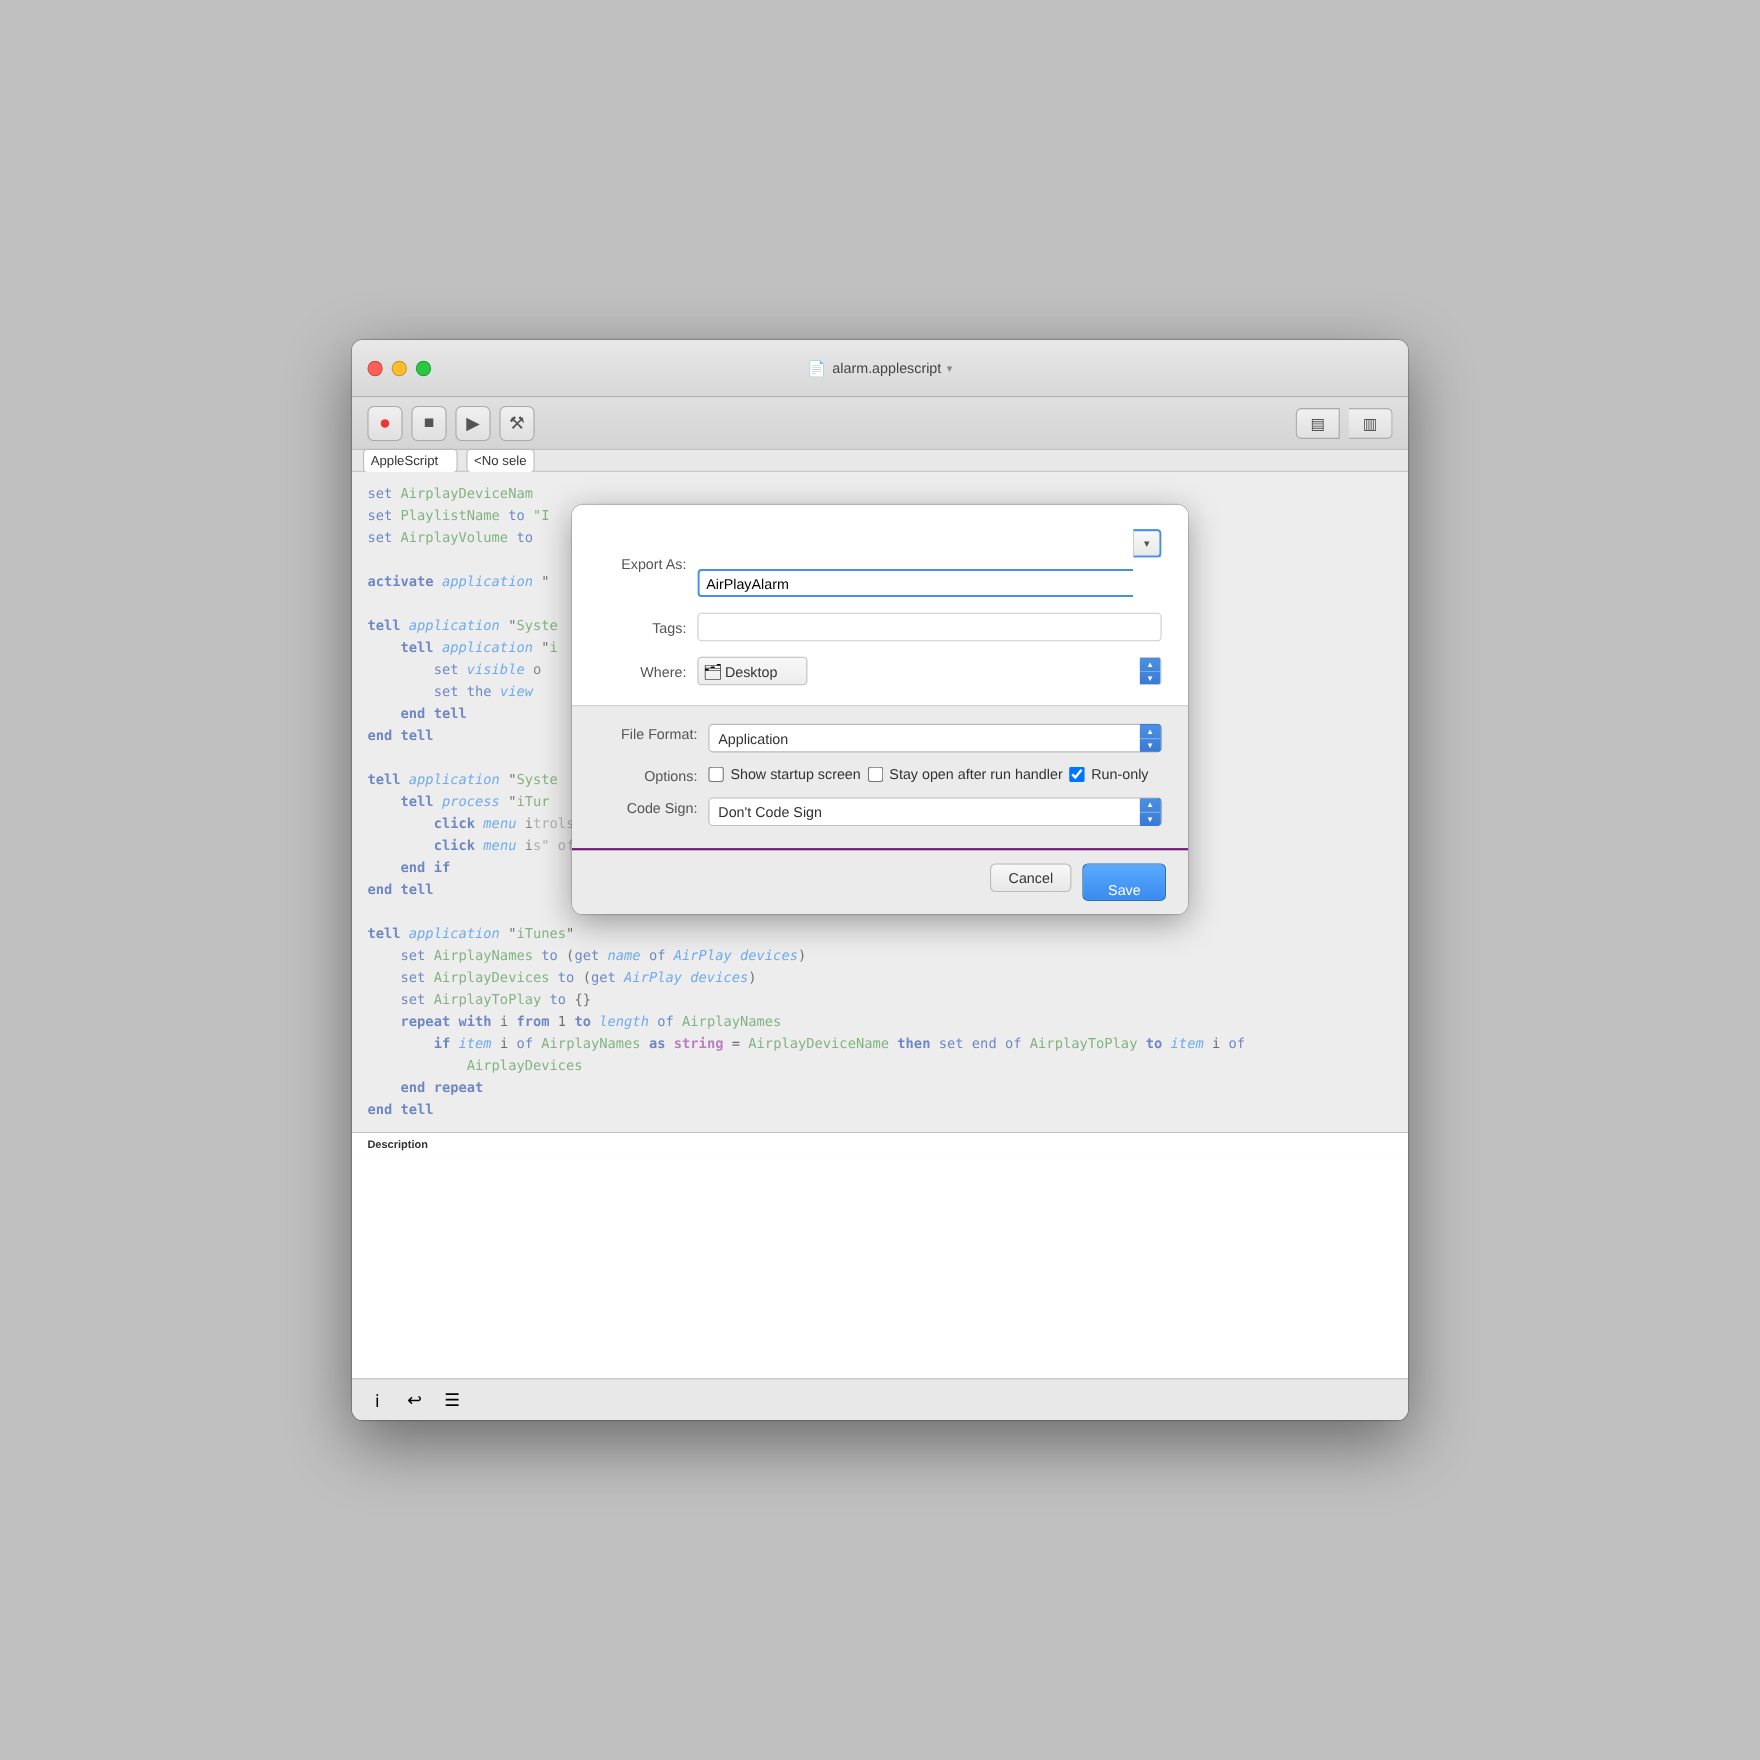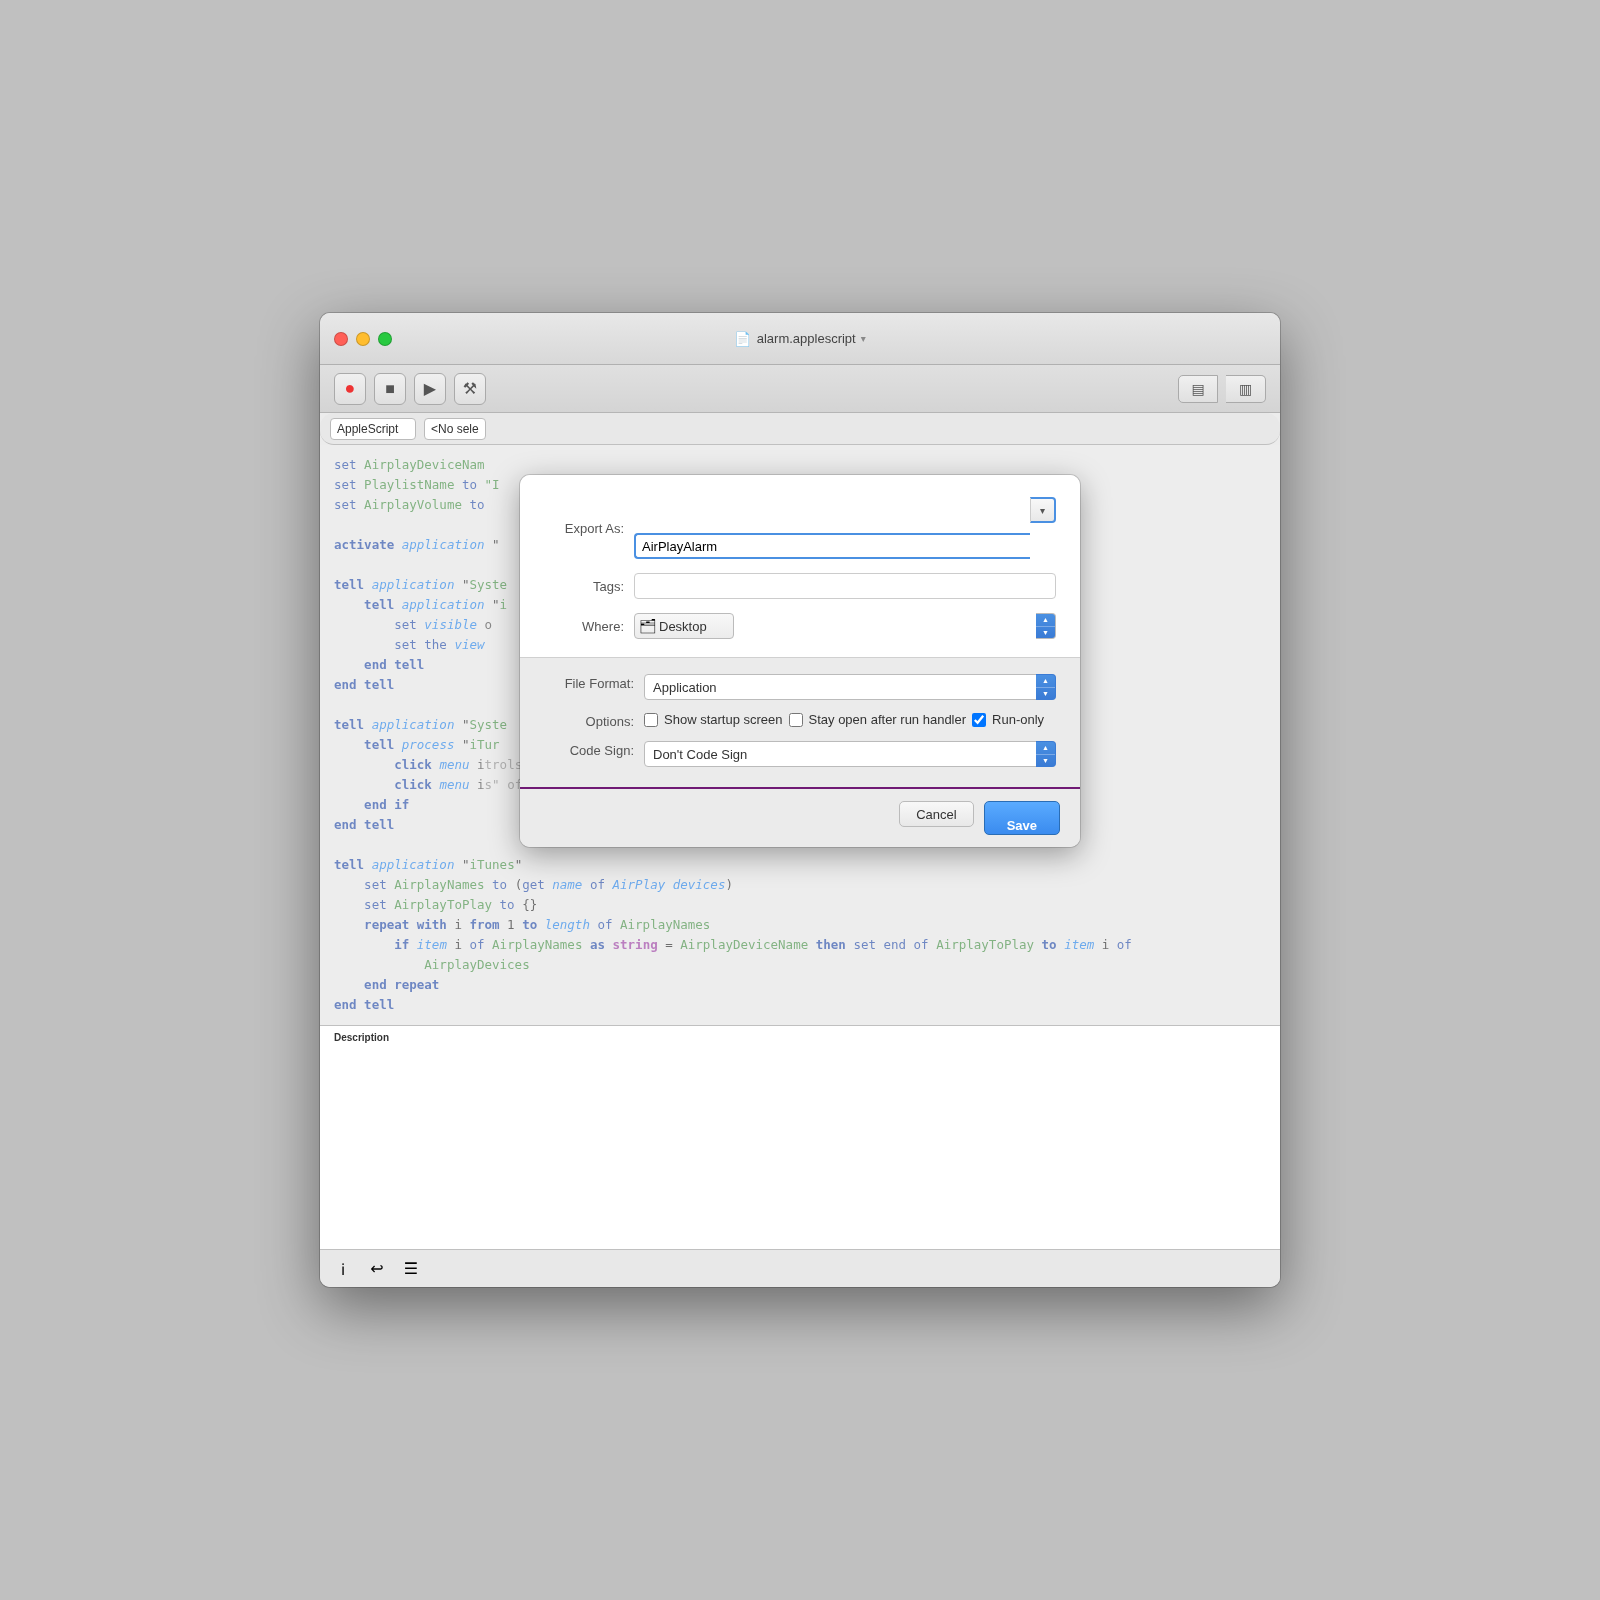--- a/index.html
+++ b/index.html
@@ -103,26 +103,25 @@
       font-size: 14px;
       color: #555;
     }
     .view-btn:first-child { border-radius: 5px 0 0 5px; }
     .view-btn:last-child  { border-radius: 0 5px 5px 0; border-left: none; }
 
     
     .sec-toolbar {
       background: #e8e8e8;
       border-bottom: 1px solid #c0c0c0;
-      height: 32px;
+      height: 20px;
       display: flex;
       align-items: center;
       padding: 0 10px;
       gap: 8px;
-      border-radius: 14px;
     }
     .lang-select {
       height: 22px;
       font-size: 12px;
       border: 1px solid #bbb;
       border-radius: 4px;
       background: white;
       padding: 0 16px 0 6px;
       appearance: none;
       -webkit-appearance: none;
@@ -428,21 +427,21 @@
       cursor: pointer;
       color: #333;
     }
     .btn-save {
       height: 26px;
       padding: 16px 22px;
       border: 1px solid #2a6db5;
       border-radius: 5px;
       background: linear-gradient(180deg, #5aabff, #3a8bef);
       font-size: 13px;
-      font-weight: 700;
+      font-weight: 400;
       cursor: pointer;
       color: white;
     }
 
     
     .description-area {
       background: white;
       border-top: 1px solid #c0c0c0;
       padding: 6px 14px;
       font-size: 10px;
@@ -528,20 +527,21 @@
       <div class="code-line">&nbsp;</div>
       <div class="code-line"><span class="kw">tell</span> <span class="italic-blue">application</span> "<span class="str">Syste</span></div>
       <div class="code-line">    <span class="kw">tell</span> <span class="italic-blue">process</span> "<span class="str">iTur</span></div>
       <div class="code-line">        <span class="kw">click</span> <span class="italic-blue">menu</span> <span class="plain">i</span><span style="color:#888">trols" of <span class="italic-blue">menu bar</span> 1</span></div>
       <div class="code-line">        <span class="kw">click</span> <span class="italic-blue">menu</span> <span class="plain">i</span><span style="color:#888">s" of <span class="italic-blue">menu bar</span> 1</span></div>
       <div class="code-line">    <span class="kw">end if</span></div>
       <div class="code-line"><span class="kw">end tell</span></div>
       <div class="code-line">&nbsp;</div>
       <div class="code-line"><span class="kw">tell</span> <span class="italic-blue">application</span> "<span class="str">iTunes</span>"</div>
       <div class="code-line">    <span class="kw2">set</span> <span class="var-green">AirplayNames</span> <span class="kw2">to</span> (<span class="kw2">get</span> <span class="var-blue">name</span> <span class="kw2">of</span> <span class="italic-blue">AirPlay devices</span>)</div>
+      <div class="code-line">    <span class="kw2">set</span> <span class="var-green">AirplayDevices</span> <span class="kw2">to</span> (<span class="kw2">get</span> <span class="italic-blue">AirPlay devices</span>)</div>
       <div class="code-line">    <span class="kw2">set</span> <span class="var-green">AirplayToPlay</span> <span class="kw2">to</span> {}</div>
       <div class="code-line">    <span class="kw">repeat with</span> i <span class="kw">from</span> 1 <span class="kw">to</span> <span class="var-blue">length</span> <span class="kw2">of</span> <span class="var-green">AirplayNames</span></div>
       <div class="code-line">        <span class="kw">if</span> <span class="italic-blue">item</span> i <span class="kw2">of</span> <span class="var-green">AirplayNames</span> <span class="kw">as</span> <span class="kw-purple">string</span> = <span class="var-green">AirplayDeviceName</span> <span class="kw">then</span> <span class="kw2">set</span> <span class="kw2">end</span> <span class="kw2">of</span> <span class="var-green">AirplayToPlay</span> <span class="kw">to</span> <span class="italic-blue">item</span> i <span class="kw2">of</span></div>
       <div class="code-line">            <span class="var-green">AirplayDevices</span></div>
       <div class="code-line">    <span class="kw">end repeat</span></div>
       <div class="code-line"><span class="kw">end tell</span></div>
     </div>
 
     <div class="dialog-overlay">
       <div class="save-dialog">

